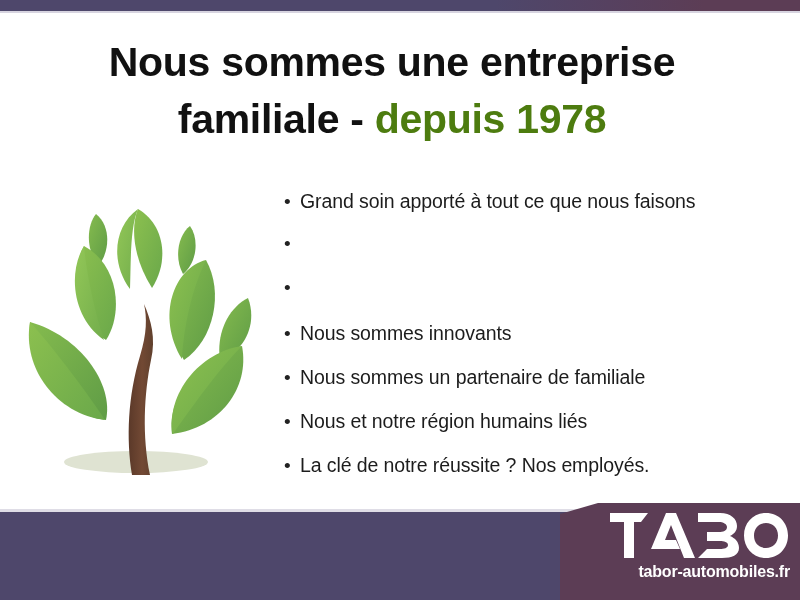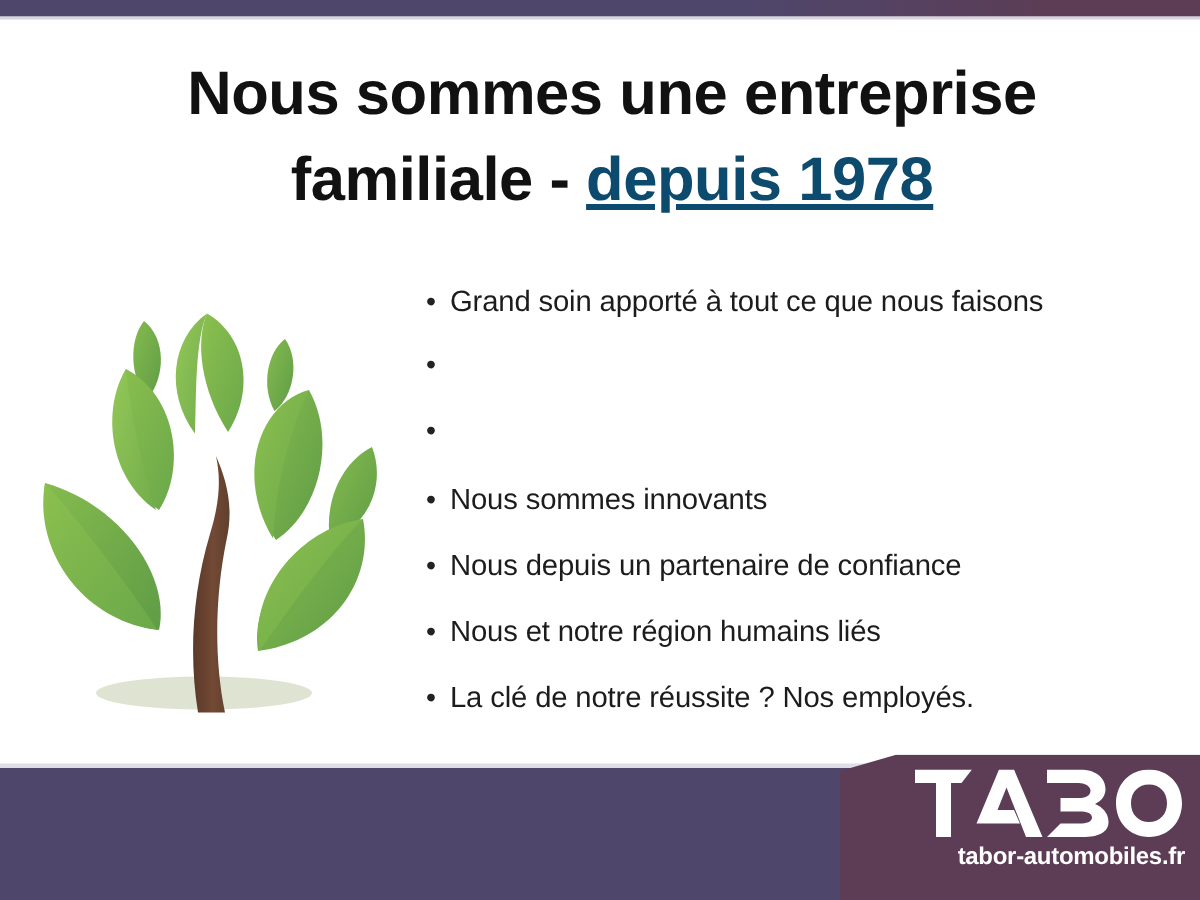--- a/index.html
+++ b/index.html
@@ -39,33 +39,32 @@
     top: 11px;
     width: 800px;
     height: 2px;
     background: #c9c6d6;
     opacity: .75;
   }
 
   
   .headline {
     position: absolute;
-    left: 48px;
+    left: 32px;
     top: 34px;
     width: 720px;
     text-align: center;
     font-size: 41px;
     font-weight: bold;
     line-height: 1.38;
     letter-spacing: -0.3px;
     color: #111111;
   }
   .headline .accent {
-    color: #0c4a6e;
-    text-decoration: underline;
+    color: #4d7c0f;
   }
   .headline .l2 {
     display: block;
   }
 
   
   .bullets {
     position: absolute;
     left: 284px;
     top: 190px;
@@ -223,21 +222,21 @@
     </div>
     <div class="bullet-row">
       <span class="bullet-dot">•</span>
     </div>
     <div class="bullet-row">
       <span class="bullet-dot">•</span>
       <span class="bullet-text">Nous sommes innovants</span>
     </div>
     <div class="bullet-row">
       <span class="bullet-dot">•</span>
-      <span class="bullet-text">Nous depuis un partenaire de confiance</span>
+      <span class="bullet-text">Nous sommes un partenaire de familiale</span>
     </div>
     <div class="bullet-row">
       <span class="bullet-dot">•</span>
       <span class="bullet-text">Nous et notre région humains liés</span>
     </div>
     <div class="bullet-row">
       <span class="bullet-dot">•</span>
       <span class="bullet-text">La clé de notre réussite ? Nos employés.</span>
     </div>
   </div>

